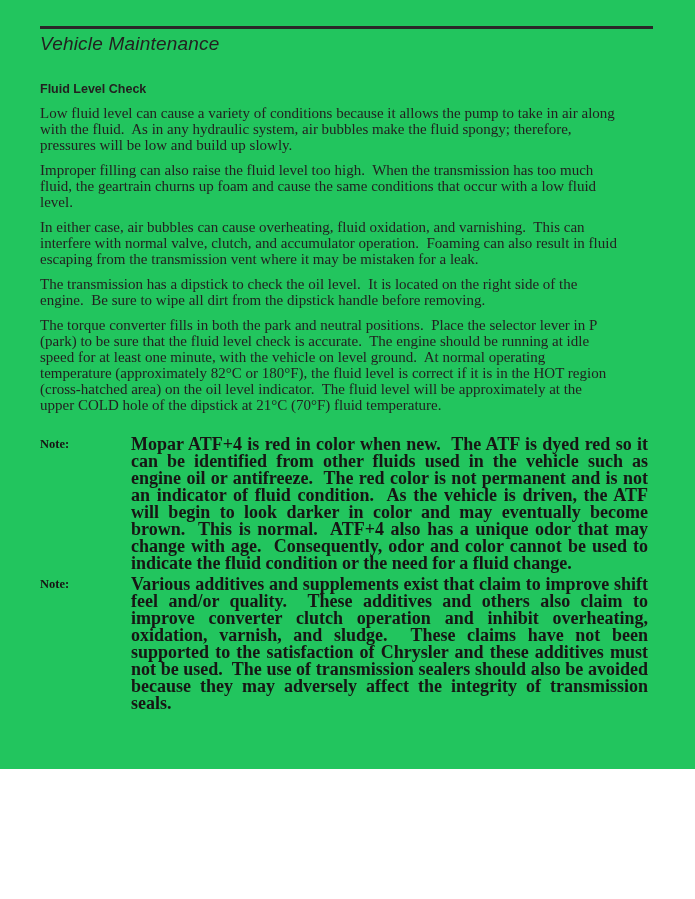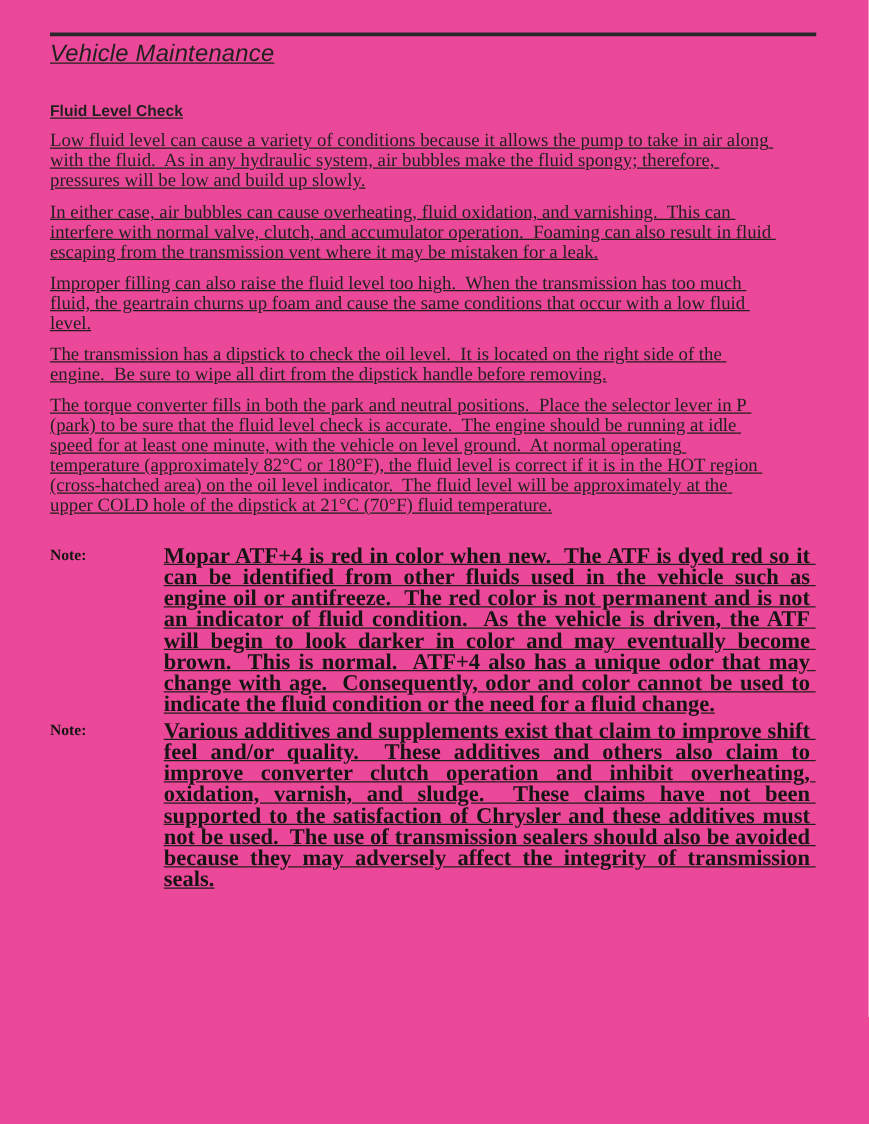--- a/index.html
+++ b/index.html
@@ -4,24 +4,23 @@
 <style>
   * { margin: 0; padding: 0; box-sizing: border-box; }
   html, body { background: #ffffff; }
   body {
     font-family: "Liberation Serif", serif;
     color: #201e1d;
   }
   .page {
     position: relative;
     width: 695px;
-    height: 899px;
-    background: #ec4899;
+    height: 769px;
+    background: #22c55e;
     overflow: hidden;
-    text-decoration: underline;
   }
   .content {
     padding-left: 40px;
     padding-right: 42px;
   }
   .title-rule {
     margin-top: 26px;
     width: 613px;
     height: 3px;
     background: #2a2728;
@@ -104,22 +103,22 @@
   <div class="content">
 
     <div class="title-rule"></div>
 
     <h1 class="doc-title">Vehicle Maintenance</h1>
 
     <h2 class="section-heading">Fluid Level Check</h2>
 
     <div class="body-copy">
       <p class="body-para">Low fluid level can cause a variety of conditions because it allows the pump to take in air along with the fluid.  As in any hydraulic system, air bubbles make the fluid spongy; therefore, pressures will be low and build up slowly.</p>
+      <p class="body-para">Improper filling can also raise the fluid level too high.  When the transmission has too much fluid, the geartrain churns up foam and cause the same conditions that occur with a low fluid level.</p>
       <p class="body-para">In either case, air bubbles can cause overheating, fluid oxidation, and varnishing.  This can interfere with normal valve, clutch, and accumulator operation.  Foaming can also result in fluid escaping from the transmission vent where it may be mistaken for a leak.</p>
-      <p class="body-para">Improper filling can also raise the fluid level too high.  When the transmission has too much fluid, the geartrain churns up foam and cause the same conditions that occur with a low fluid level.</p>
       <p class="body-para">The transmission has a dipstick to check the oil level.  It is located on the right side of the engine.  Be sure to wipe all dirt from the dipstick handle before removing.</p>
       <p class="body-para">The torque converter fills in both the park and neutral positions.  Place the selector lever in P (park) to be sure that the fluid level check is accurate.  The engine should be running at idle speed for at least one minute, with the vehicle on level ground.  At normal operating temperature (approximately 82°C or 180°F), the fluid level is correct if it is in the HOT region (cross-hatched area) on the oil level indicator.  The fluid level will be approximately at the upper COLD hole of the dipstick at 21°C (70°F) fluid temperature.</p>
     </div>
 
     <div class="notes-section">
       <div class="note">
         <span class="note-label">Note:</span>
         <p class="note-text">Mopar ATF+4 is red in color when new.  The ATF is dyed red so it can be identified from other fluids used in the vehicle such as engine oil or antifreeze.  The red color is not permanent and is not an indicator of fluid condition.  As the vehicle is driven, the ATF will begin to look darker in color and may eventually become brown.  This is normal.  ATF+4 also has a unique odor that may change with age.  Consequently, odor and color cannot be used to indicate the fluid condition or the need for a fluid change.</p>
       </div>
       <div class="note">

